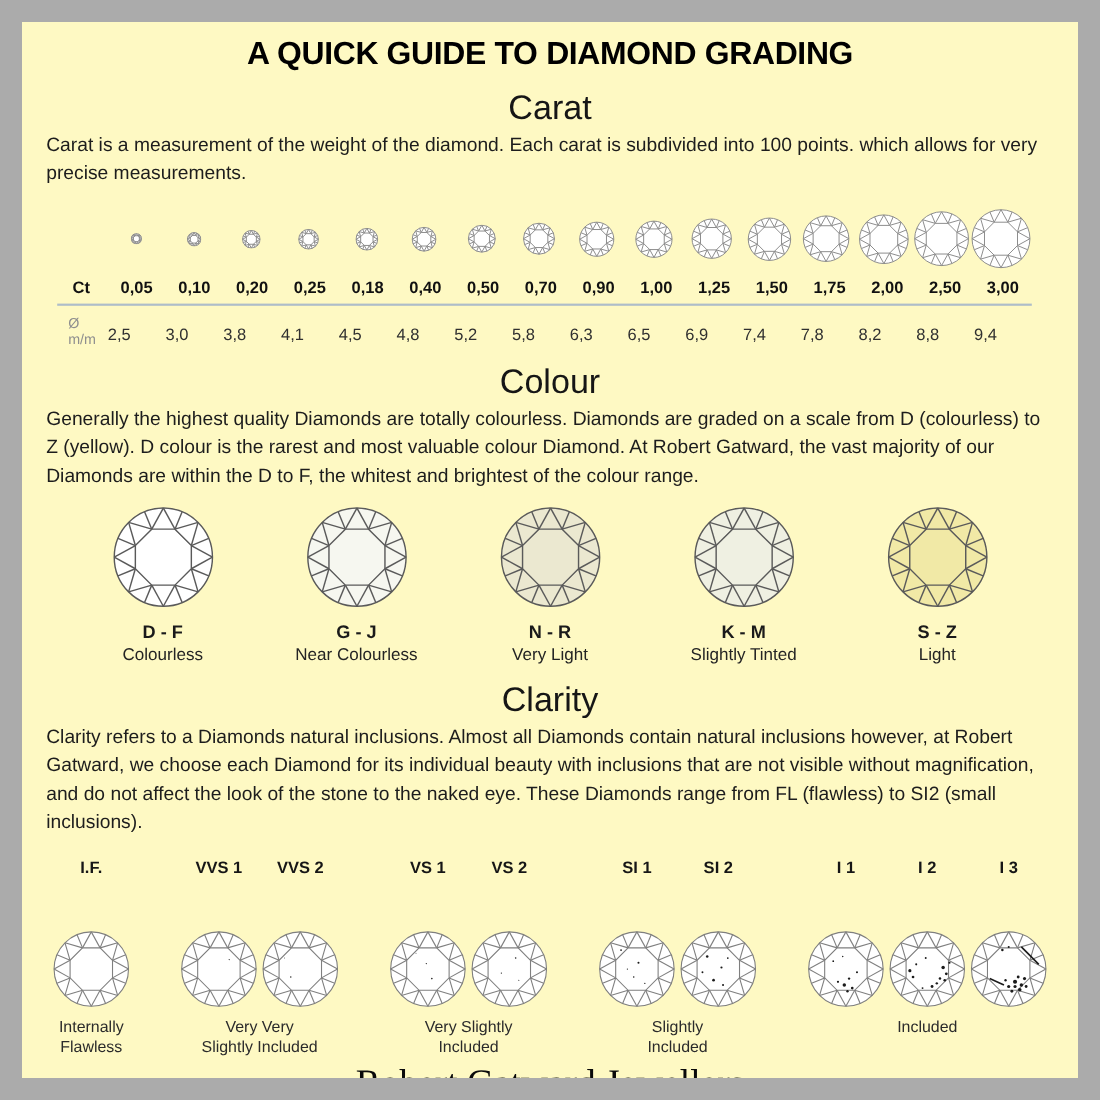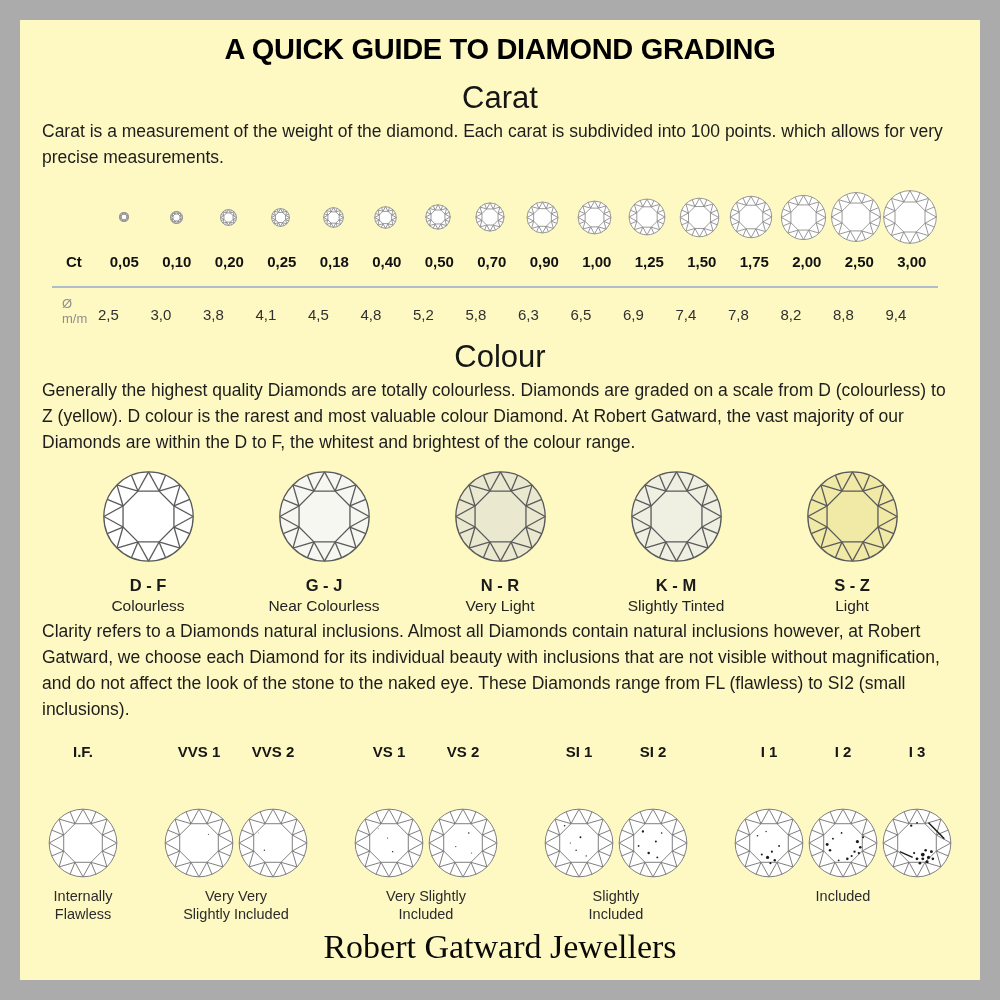--- a/index.html
+++ b/index.html
@@ -52,21 +52,21 @@
   }
   #carat-row { margin-top: 18px; }
   .stone-cell {
     height: 58px;
     display: flex;
     align-items: center;
     justify-content: center;
   }
   .ctv { text-align: center; font-weight: 700; font-size: 15px; padding: 7px 0 6px; color: #111; }
   .mmv { text-align: left; font-size: 15px; padding: 18px 0 4px; color: #303030; }
-  .rlabel-ct { font-weight: 700; font-size: 15px; padding: 7px 0 16px 14px; color: #111; }
+  .rlabel-ct { font-weight: 700; font-size: 15px; padding: 7px 0 6px 14px; color: #111; }
   .rlabel-mm { font-size: 13px; padding: 8px 0 0 10px; color: #8e8e8e; }
   .divider {
     width: 886px;
     margin-left: 32px;
     border-top: 2px solid #aebdc9;
   }
   
   #colour-row {
     display: flex;
     justify-content: center;
@@ -879,20 +879,21 @@
               <line x1="76.79" y1="61.1" x2="83.23" y2="83.23"></line>
               <line x1="76.79" y1="61.1" x2="97" y2="50"></line>
             </g>
           </g>
         </svg>
         <div class="grange">S - Z</div>
         <div class="glabel">Light</div>
       </div>
     </div>
 
+  <h2 class="tight">Clarity</h2>
   <p class="desc">Clarity refers to a Diamonds natural inclusions. Almost all Diamonds contain natural inclusions however, at Robert Gatward, we choose each Diamond for its individual beauty with inclusions that are not visible without magnification, and do not affect the look of the stone to the naked eye. These Diamonds range from FL (flawless) to SI2 (small inclusions).</p>
   <div id="clarity-row">
       <div class="cl-group">
         <div class="cl-stones">
           <div class="cl-stone">
             <div class="cl-label">I.F.</div>
             <svg class="dsvg" width="72" height="72" viewBox="0 0 100 100">
               <g fill="#ffffff" stroke="#7f7f7f" stroke-width="1">
                 <circle cx="50" cy="50" r="47"></circle>
                 <polygon fill="none" points="76.79,38.9 61.1,23.21 38.9,23.21 23.21,38.9 23.21,61.1 38.9,76.79 61.1,76.79 76.79,61.1"></polygon>

